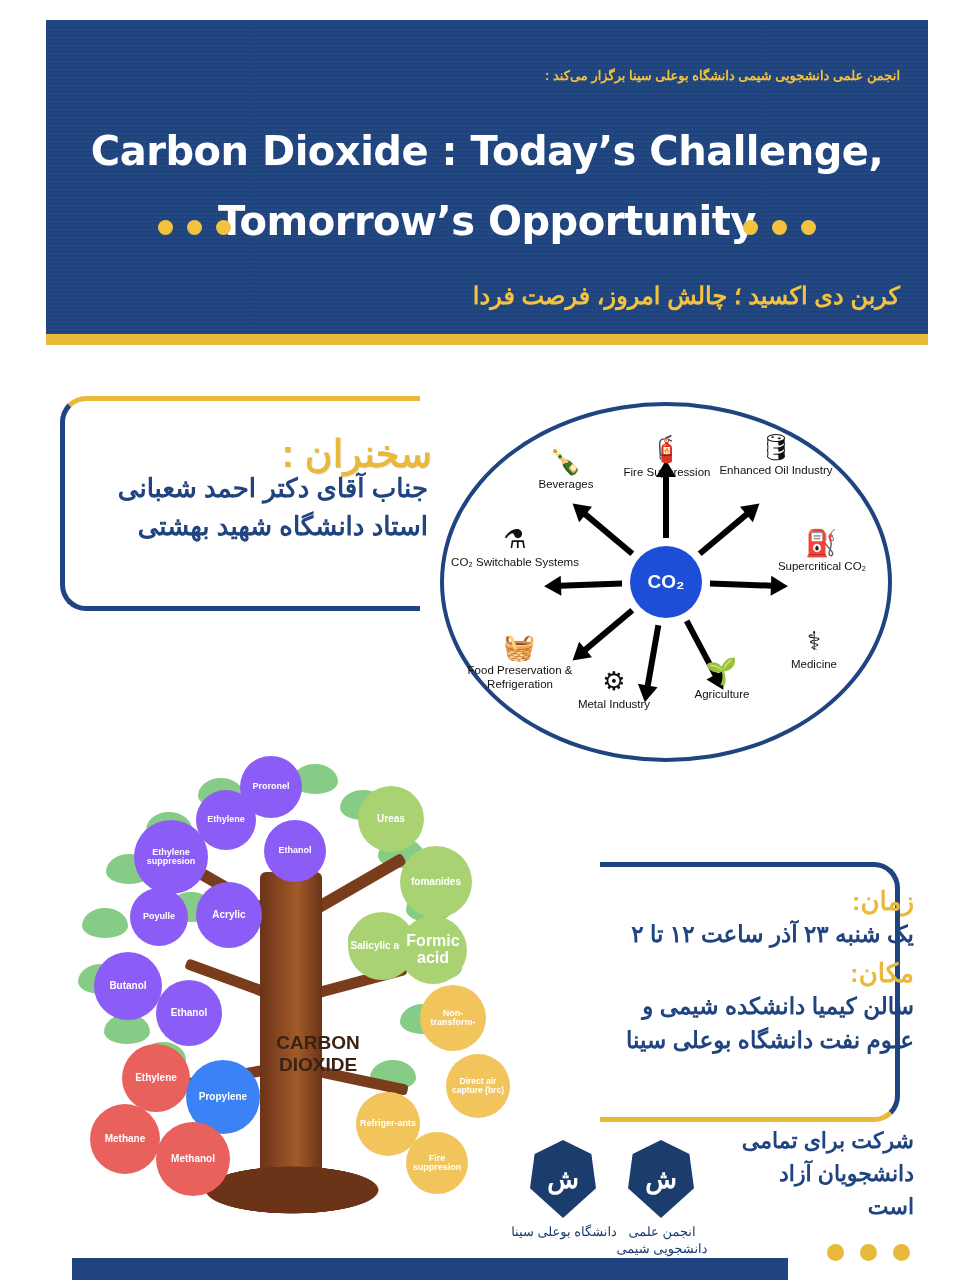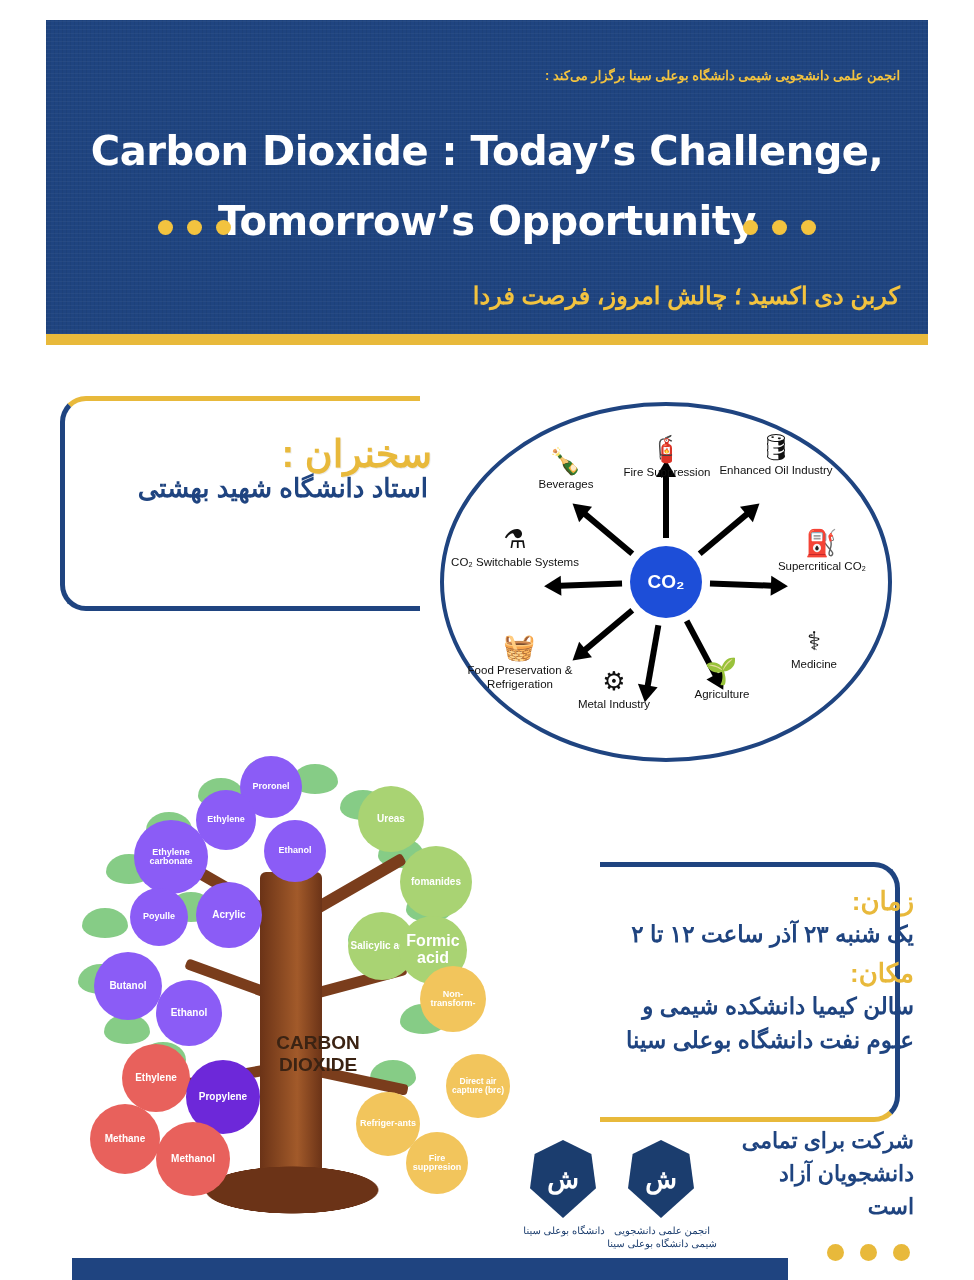--- a/index.html
+++ b/index.html
@@ -224,21 +224,21 @@
     text-align: center;
     color: #ffffff;
     font-weight: bold;
     line-height: 1.05;
     padding: 2px;
   }
   .b-blue { background: #8b5cf6; }
   .b-green { background: #a9d373; }
   .b-yellow { background: #f2c55c; }
   .b-red { background: #e8615c; }
-  .b-pink { background: #6d28d9; }
+  .b-pink { background: #3b82f6; }
   .tree-center-label {
     position: absolute;
     left: 200px; top: 290px;
     width: 140px;
     text-align: center;
     color: #3b2313;
     font-size: 19px;
     font-weight: bold;
     line-height: 1.15;
   }
@@ -309,21 +309,21 @@
     color: #ffffff; font-size: 26px; font-weight: bold;
   }
   .logo-shape.green { background: #1b3d6e; }
   .logo-caption {
     position: absolute;
     top: 84px; left: -24px;
     width: 116px;
     text-align: center;
     direction: rtl;
     color: #1b3d6e;
-    font-size: 10px;
+    font-size: 13px;
     line-height: 1.3;
   }
 
   
   .footer-bar {
     position: absolute;
     left: 72px; bottom: 0;
     width: 716px; height: 22px;
     background: #1f4480;
   }
@@ -355,20 +355,21 @@
       <span class="dot"></span>
       <span class="dot"></span>
     </div>
     <div class="title-fa">کربن دی اکسید ؛ چالش امروز، فرصت فردا</div>
   </div>
 
   <div class="speaker-block">
     <div class="bracket"></div>
     <div class="speaker-label">سخنران :</div>
     <div class="speaker-name">
+      <div>جناب آقای دکتر احمد شعبانی</div>
       <div>استاد دانشگاه شهید بهشتی</div>
     </div>
   </div>
 
   <div class="circle-diagram">
     <div class="co2-core">CO₂</div>
 
     <div class="arrow" style="transform: rotate(-90deg);">
         <i></i>
       </div>
@@ -461,33 +462,33 @@
 
     <div class="trunk"></div>
 
     <div class="tree-center-label">
       <div>CARBON</div>
       <div>DIOXIDE</div>
     </div>
 
     <div class="bubble b-blue" style="left: 192px; top: 14px; width: 62px; height: 62px; font-size: 9px;">Proronel</div>
     <div class="bubble b-blue" style="left: 148px; top: 48px; width: 60px; height: 60px; font-size: 9px;">Ethylene</div>
-    <div class="bubble b-blue" style="left: 86px; top: 78px; width: 74px; height: 74px; font-size: 9px;">Ethylene carbonate</div>
+    <div class="bubble b-blue" style="left: 86px; top: 78px; width: 74px; height: 74px; font-size: 9px;">Ethylene suppresion</div>
     <div class="bubble b-blue" style="left: 216px; top: 78px; width: 62px; height: 62px; font-size: 9px;">Ethanol</div>
     <div class="bubble b-blue" style="left: 82px; top: 146px; width: 58px; height: 58px; font-size: 9px;">Poyulle</div>
     <div class="bubble b-blue" style="left: 148px; top: 140px; width: 66px; height: 66px; font-size: 10px;">Acrylic</div>
     <div class="bubble b-blue" style="left: 46px; top: 210px; width: 68px; height: 68px; font-size: 10px;">Butanol</div>
     <div class="bubble b-blue" style="left: 108px; top: 238px; width: 66px; height: 66px; font-size: 10px;">Ethanol</div>
 
     <div class="bubble b-green" style="left: 310px; top: 44px; width: 66px; height: 66px; font-size: 10px;">Ureas</div>
     <div class="bubble b-green" style="left: 352px; top: 104px; width: 72px; height: 72px; font-size: 10px;">fomanides</div>
     <div class="bubble b-green" style="left: 300px; top: 170px; width: 68px; height: 68px; font-size: 10px;">Salicylic acid</div>
     <div class="bubble b-green" style="left: 351px; top: 174px; width: 68px; height: 68px; font-size: 16px;">Formic acid</div>
 
-    <div class="bubble b-yellow" style="left: 372px; top: 224px; width: 66px; height: 66px; font-size: 9px;">Non-transform-</div>
+    <div class="bubble b-yellow" style="left: 372px; top: 243px; width: 66px; height: 66px; font-size: 9px;">Non-transform-</div>
     <div class="bubble b-yellow" style="left: 398px; top: 312px; width: 64px; height: 64px; font-size: 8.5px;">Direct air capture (brc)</div>
     <div class="bubble b-yellow" style="left: 308px; top: 350px; width: 64px; height: 64px; font-size: 9px;">Refriger-ants</div>
     <div class="bubble b-yellow" style="left: 358px; top: 390px; width: 62px; height: 62px; font-size: 9px;">Fire suppresion</div>
 
     <div class="bubble b-red" style="left: 74px; top: 302px; width: 68px; height: 68px; font-size: 10px;">Ethylene</div>
     <div class="bubble b-pink" style="left: 138px; top: 318px; width: 74px; height: 74px; font-size: 10px;">Propylene</div>
     <div class="bubble b-red" style="left: 42px; top: 362px; width: 70px; height: 70px; font-size: 10px;">Methane</div>
     <div class="bubble b-red" style="left: 108px; top: 380px; width: 74px; height: 74px; font-size: 10px;">Methanol</div>
   </div>
 

